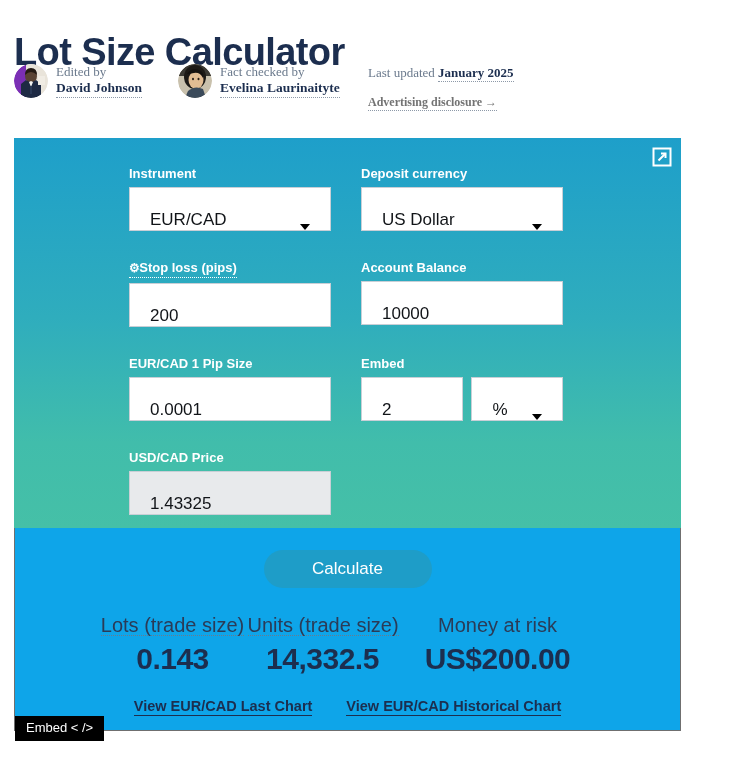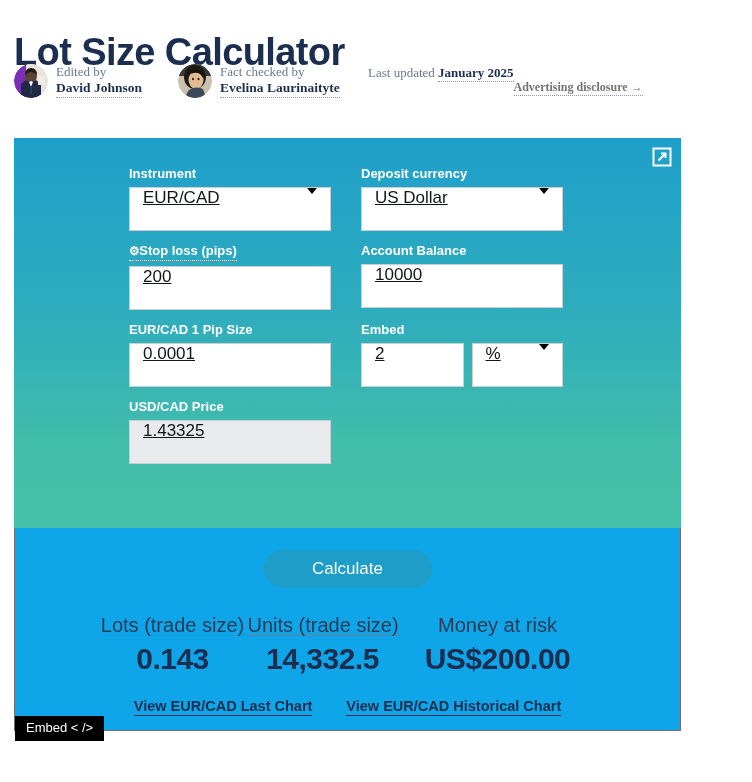--- a/index.html
+++ b/index.html
@@ -70,21 +70,21 @@
     font-size: 13.5px;
     font-weight: bold;
     color: #1c2e4f;
     border-bottom: 1.5px dotted #8d99a8;
     padding-bottom: 1px;
     width: fit-content;
   }
 
   .updated-block {
     display: flex;
-    flex-direction: row;
+    flex-direction: column;
     line-height: 1.18;
     padding-top: 1px;
   }
   .updated-line {
     font-size: 13px;
     color: #6b7a8d;
     white-space: nowrap;
   }
   .updated-date {
     font-weight: bold;
@@ -126,21 +126,21 @@
     cursor: pointer;
     line-height: 0;
   }
 
   .form-grid {
     padding: 0 115px 0 115px;
   }
   .form-row {
     display: flex;
     gap: 30px;
-    margin-bottom: 10px;
+    margin-bottom: 27px;
   }
   .field { width: 202px; }
   .field-label {
     font-size: 13px;
     font-weight: bold;
     color: #ffffff;
     margin-bottom: 5px;
     display: inline-block;
     line-height: 16px;
     white-space: nowrap;
@@ -154,26 +154,25 @@
     margin-right: 0px;
     letter-spacing: -0.5px;
   }
 
   .control {
     width: 100%;
     height: 44px;
     background: #ffffff;
     border: 1px solid #c9cfd6;
     display: flex;
-    align-items: flex-start;
-    padding: 0 13px;
+    align-items: flex-end;
+    padding: 0 20px;
     font-size: 17px;
     color: #111418;
     position: relative;
-    text-decoration: underline;
   }
   .control.readonly {
     background: #e8eaec;
   }
   .control .val { flex: 1; white-space: nowrap; }
   .caret {
     width: 0; height: 0;
     border-left: 5.5px solid transparent;
     border-right: 5.5px solid transparent;
     border-top: 6.5px solid #000000;

